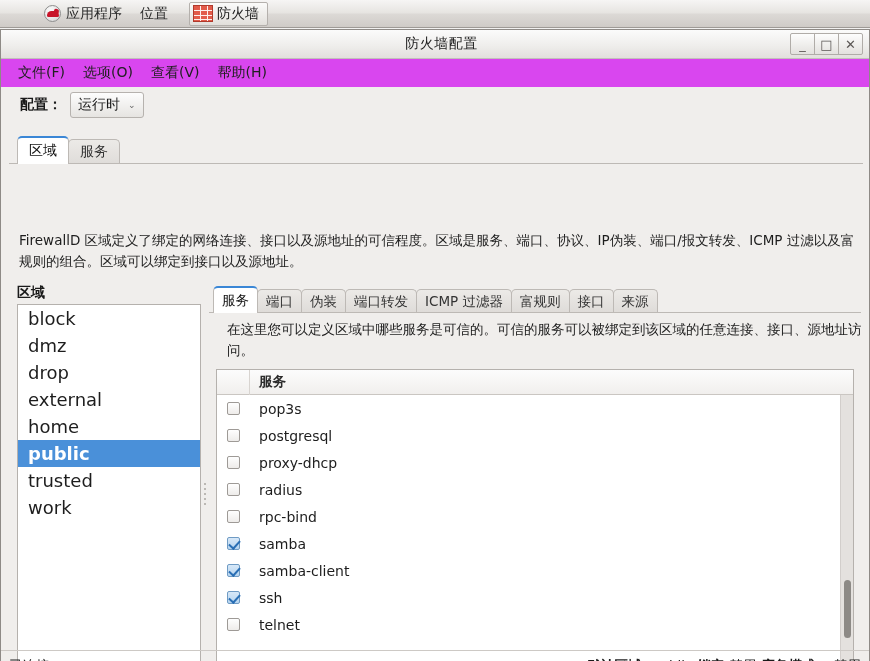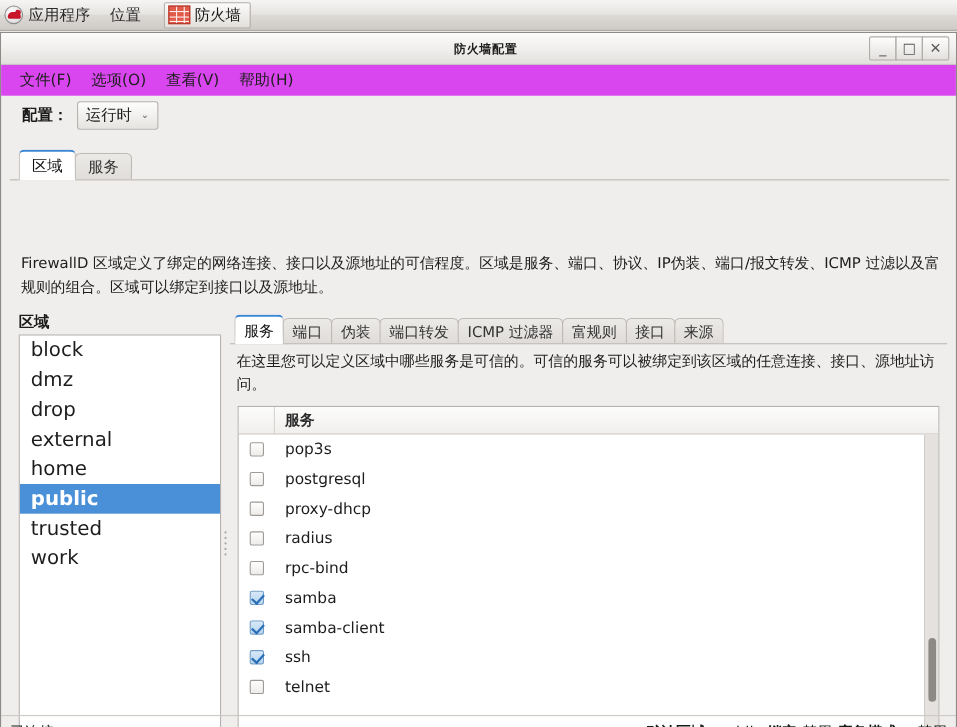--- a/index.html
+++ b/index.html
@@ -13,20 +13,21 @@
     background: #f2f1f0;
   }
 
   
   #top-panel {
     position: absolute; left: 0; top: 0; width: 870px; height: 28px;
     background: linear-gradient(to bottom, #f6f5f4 0%, #e6e4e1 48%, #dcd9d6 52%, #cfcbc7 100%);
     border-bottom: 1px solid #9e9a96;
     display: flex; align-items: center;
     font-size: 14px;
+    padding-left: 40px;
   }
   .panel-item {
     display: flex; align-items: center; gap: 5px;
     height: 26px; padding: 0 9px;
     color: #2a2a2a;
   }
   .panel-item.apps { padding-left: 4px; }
   .rh-logo {
     width: 17px; height: 17px; border-radius: 50%;
     background: radial-gradient(circle at 35% 30%, #fafafa 0%, #e8e8e8 55%, #cfcfcf 100%);
@@ -71,21 +72,21 @@
     background: #f0eeec;
     border: 1px solid #8e8a86;
     border-bottom: none;
   }
   #titlebar {
     height: 29px; position: relative;
     background: linear-gradient(to bottom, #fbfbfb 0%, #efeeec 55%, #e2e0dd 100%);
     border-bottom: 1px solid #c3bfbb;
     display: flex; align-items: center; justify-content: center;
   }
-  #window-title { font-size: 11px; font-weight: bold; color: #1c1c1c; letter-spacing: .5px; padding-left: 13px; }
+  #window-title { font-size: 14px; font-weight: normal; color: #1c1c1c; letter-spacing: .5px; padding-left: 13px; }
   #win-controls {
     position: absolute; right: 6px; top: 3px;
     display: flex;
   }
   .win-btn {
     width: 25px; height: 22px;
     border: 1px solid #b0aca8;
     background: linear-gradient(to bottom, #fdfdfd, #e3e1de);
     display: flex; align-items: center; justify-content: center;
     font-size: 13px; color: #5a5654;
@@ -189,21 +190,21 @@
   }
   .in-tab.active {
     height: 27px; background: #fff; border-top: 2px solid #3b87d6; color: #111;
     position: relative; z-index: 3;
   }
   #inner-body {
     position: absolute; left: 0; top: 26px; width: 652px; height: 372px;
     background: #f0eeec; border-top: 1px solid #bdb9b5;
   }
   #svc-desc {
-    position: absolute; left: 6px; top: 6px; width: 642px;
+    position: absolute; left: 18px; top: 6px; width: 642px;
     font-size: 13.5px; line-height: 21px; color: #1d1d1d;
   }
 
   
   #svc-box {
     position: absolute; left: 7px; top: 56px; width: 638px; height: 310px;
     border: 1px solid #b5b1ad; background: #fff; overflow: hidden;
   }
   #svc-head {
     display: flex; height: 25px; align-items: center;

